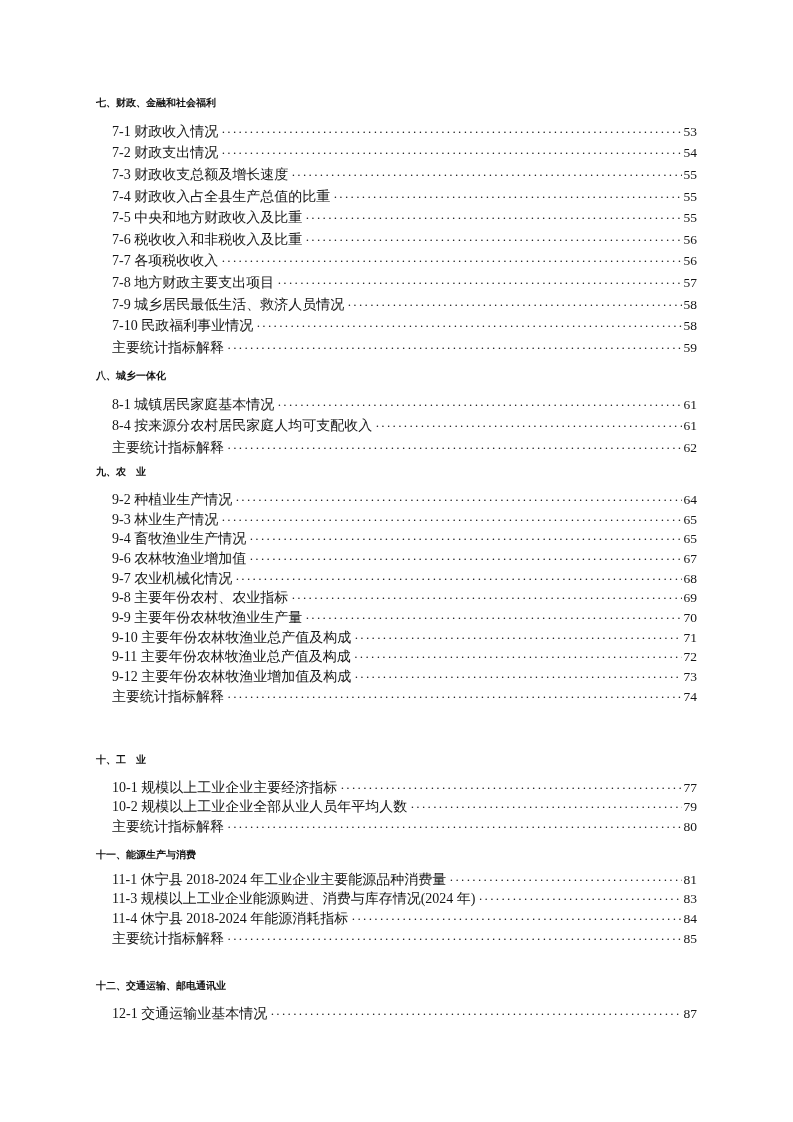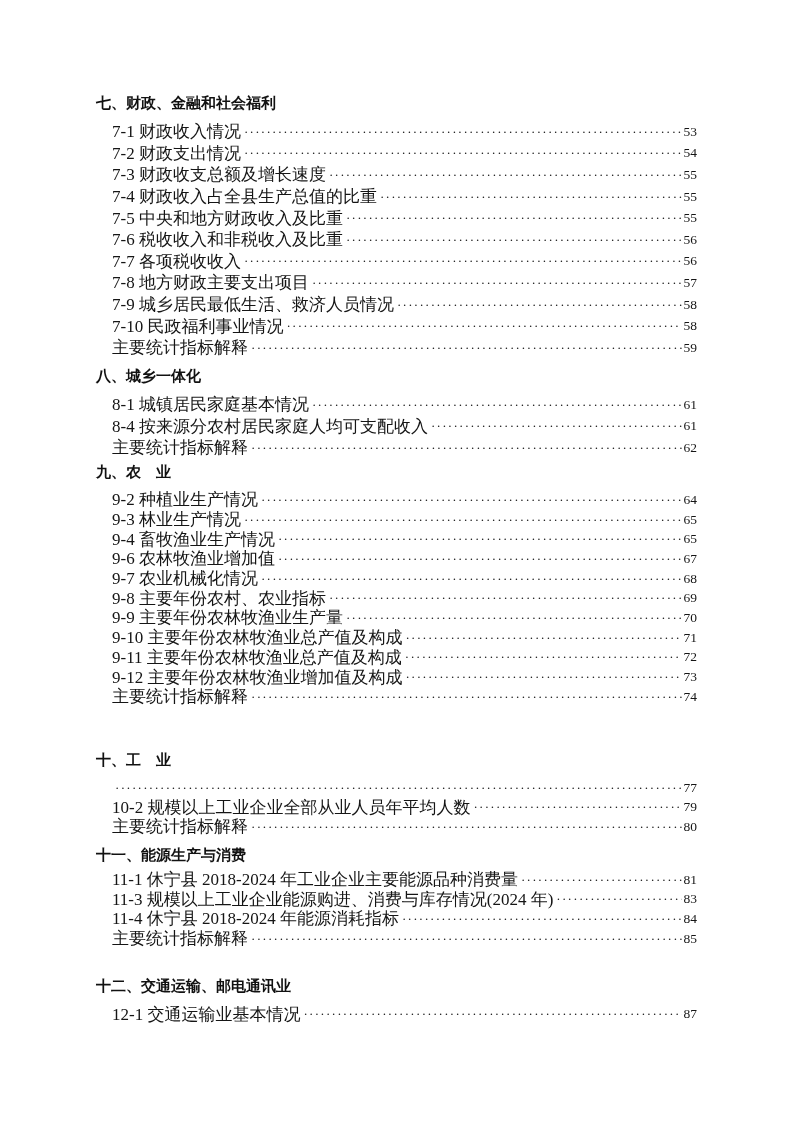--- a/index.html
+++ b/index.html
@@ -32,21 +32,21 @@
   .sec-0 { top: 93px; }
   .sec-1 { top: 366px; }
   .sec-2 { top: 462px; }
   .sec-3 { top: 750px; }
   .sec-4 { top: 845px; }
   .sec-5 { top: 976px; }
 
   .section-heading {
     font-family: "Liberation Sans", sans-serif;
     font-weight: bold;
-    font-size: 15px;
+    font-size: 10px;
     line-height: 19px;
     color: #111111;
     white-space: pre;
   }
   .entries {
     margin-top: 9px;
     padding-left: 16px;
   }
   .sec-4 .entries { margin-top: 6px; }
 
@@ -54,21 +54,21 @@
     display: flex;
     align-items: center;
     height: 21.6px;
   }
   .sec-2 .entry { height: 19.7px; }
   .sec-3 .entry { height: 19.6px; }
   .sec-4 .entry { height: 19.6px; }
   .sec-5 .entry { height: 20px; }
 
   .entry-label {
-    font-size: 17px;
+    font-size: 14px;
     white-space: pre;
     flex: 0 0 auto;
   }
   .dot-leader {
     flex: 1 1 auto;
     overflow: hidden;
     white-space: nowrap;
     font-size: 13px;
     letter-spacing: 1.3px;
     margin: 0 1px 0 3px;
@@ -227,20 +227,21 @@
             <span class="entry-label">主要统计指标解释</span>
             <span class="dot-leader"></span>
             <span class="entry-page">74</span>
           </div>
         </div>
       </section>
       <section class="toc-section sec-3">
         <div class="section-heading">十、工　业</div>
         <div class="entries">
           <div class="entry">
+            <span class="entry-label">10-1 规模以上工业企业主要经济指标</span>
             <span class="dot-leader"></span>
             <span class="entry-page">77</span>
           </div>
           <div class="entry">
             <span class="entry-label">10-2 规模以上工业企业全部从业人员年平均人数</span>
             <span class="dot-leader"></span>
             <span class="entry-page">79</span>
           </div>
           <div class="entry">
             <span class="entry-label">主要统计指标解释</span>

